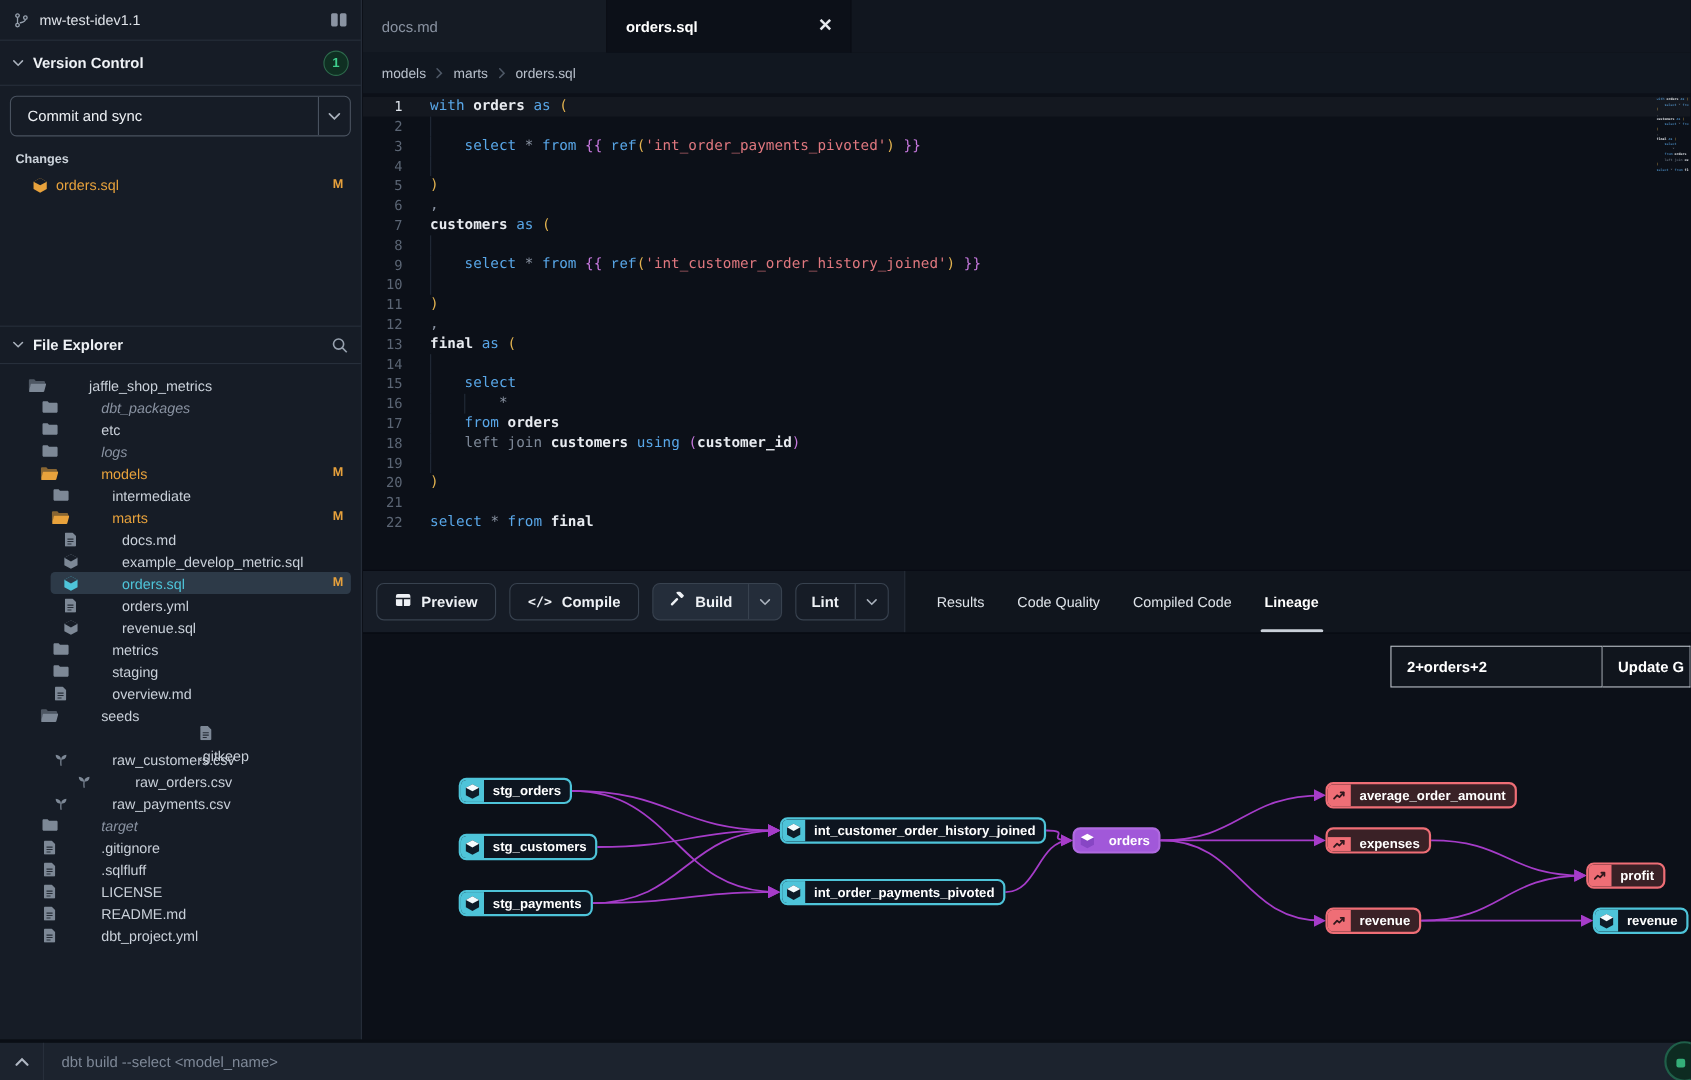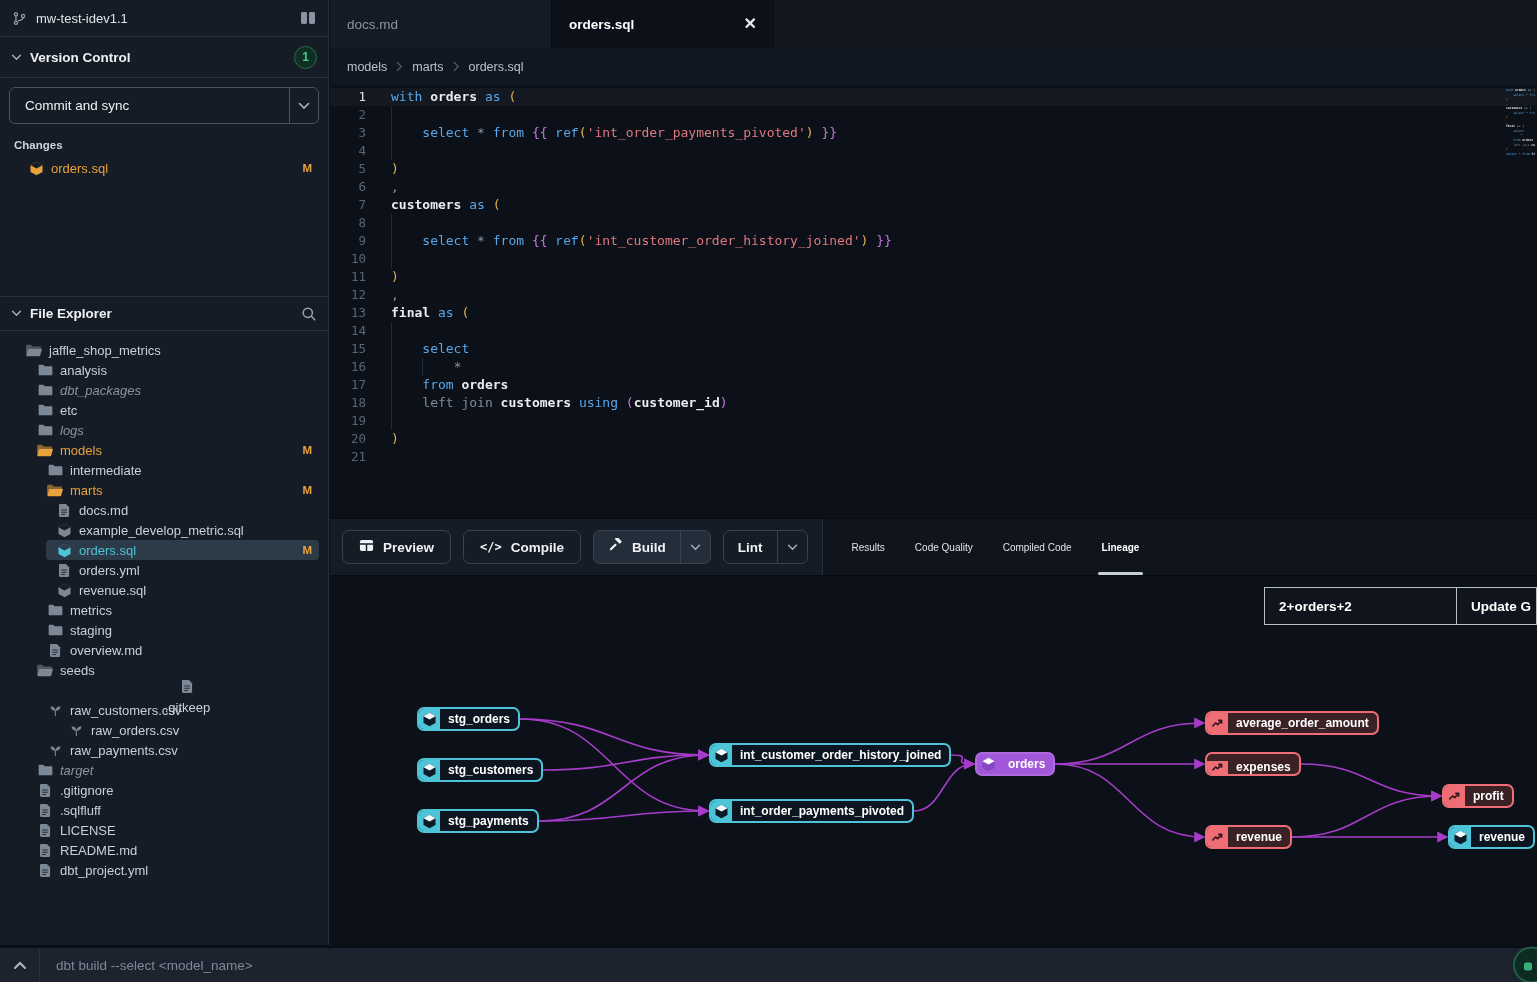--- a/index.html
+++ b/index.html
@@ -36,21 +36,21 @@
                border-top:1px solid #272f3b; border-bottom:1px solid #272f3b;
                color:#eef1f5; font-weight:700; font-size:13.5px; }
   .fe-header .search { margin-left:auto; display:flex; cursor:pointer; }
   .file-tree { padding-top:9px; font-size:13px; overflow:hidden; }
   .tree-row { position:relative; height:20px; display:flex; align-items:center; gap:7px;
               color:#c9d0d9; cursor:pointer; }
   .tree-row > * { position:relative; z-index:1; }
   .tree-row.selected::before { content:''; position:absolute; left:46px; right:9px; top:0; bottom:0;
               background:#2d3a48; border-radius:4px; z-index:0; }
   .ic-w { display:flex; width:16px; justify-content:center; color:#7d8896; flex:none; }
-  .tree-row .lbl { white-space:nowrap; }
+  .tree-row .lbl { white-space:nowrap;margin-left:32px; }
   .tree-row.italic .lbl { font-style:italic; color:#8a93a2; }
   .tree-row.acc-orange .lbl, .tree-row.acc-orange .ic-w { color:#e8a23c; }
   .tree-row.acc-teal .lbl, .tree-row.acc-teal .ic-w { color:#4ec4d9; }
   .badge-m { margin-left:auto; margin-right:16px; color:#e8a23c; font-weight:700; font-size:11.5px; }
 
   
   .main { position:absolute; left:330px; top:0; right:0; height:945px; display:flex; flex-direction:column; }
   .tabbar { height:48px; flex:none; background:#11161f; display:flex; }
   .tab { width:222px; flex:none; display:flex; align-items:center; padding:0 16px 0 17px;
          font-size:13.5px; color:#8a93a2; background:#151b24; border-right:1px solid #0a0e15; cursor:pointer; }
@@ -86,21 +86,21 @@
   .btn-group { height:34px; display:flex; border:1px solid #38424f; border-radius:7px; overflow:hidden; }
   .btn-group .gmain { display:flex; align-items:center; gap:9px; padding:0 14px;
          color:#eef1f5; font-size:13.5px; font-weight:600; cursor:pointer; background:transparent; border:none; font-family:inherit;}
   .btn-group .gcaret { width:30px; display:flex; align-items:center; justify-content:center;
          border-left:1px solid #38424f; color:#aab2bd; cursor:pointer; }
   .btn-group.filled { background:#242d3a; }
   .code-glyph { font-family:"DejaVu Sans Mono", monospace; font-size:12px; font-weight:700; color:#eef1f5; }
   .toolbar-right { flex:1; height:100%; border-left:1px solid #272f3b; background:#10151d;
                    display:flex; align-items:center; gap:30px; padding-left:29px; }
   .rtab { position:relative; height:100%; display:flex; align-items:center; color:#dfe4ea;
-          font-size:10px; cursor:pointer; }
+          font-size:13px; cursor:pointer; }
   .rtab.active { color:#ffffff; font-weight:700; }
   .rtab.active::after { content:''; position:absolute; left:-4px; right:-4px; bottom:0; height:3px;
           background:#c9cfd8; border-radius:2px; }
 
   
   .lineage { height:370px; flex:none; position:relative; background:#0c1018; border-top:1px solid #070b12; overflow:hidden; }
   .edges { position:absolute; left:0; top:0; z-index:0; }
   .lnode { position:absolute; z-index:1; height:24px; display:flex; align-items:stretch;
            border:2px solid #4ec4d9; border-radius:7px; overflow:hidden; background:#0d1520;
            color:#fff; font-size:12px; font-weight:700; cursor:pointer; }
@@ -206,28 +206,20 @@
 
     <div class="file-tree" id="file-tree">
         <div class="tree-row" style="padding-left: 26px;">
           <span class="ic-w">
             <svg viewBox="0 0 17 14" width="16" height="13" fill="currentColor">
               <path opacity=".55" d="M1.3.9h4.1l1.5 1.7h7.8c.7 0 1.3.6 1.3 1.3v1.2H2.8L.9 11.5 0 11V2.2C0 1.5.6.9 1.3.9z"></path>
               <path d="M2.9 5.1h13.4a.7.7 0 0 1 .67.9l-1.8 6.5c-.12.42-.5.7-.94.7H.9a.6.6 0 0 1-.58-.77L2 5.8c.12-.41.5-.7.93-.7z"></path>
             </svg>
           </span>
     <span class="lbl">jaffle_shop_metrics</span>
-        </div>
-        <div class="tree-row" style="padding-left: 37px;">
-          <span class="ic-w">
-            <svg viewBox="0 0 16 14" width="15" height="12" fill="currentColor">
-              <path d="M1.3.9h4.1l1.5 1.7h7.8c.7 0 1.3.6 1.3 1.3v8c0 .7-.6 1.3-1.3 1.3H1.3C.6 13.2 0 12.6 0 11.9V2.2C0 1.5.6.9 1.3.9z"></path>
-            </svg>
-          </span>
-    <span class="lbl">analysis</span>
         </div>
         <div class="tree-row italic" style="padding-left: 37px;">
           <span class="ic-w">
             <svg viewBox="0 0 16 14" width="15" height="12" fill="currentColor">
               <path d="M1.3.9h4.1l1.5 1.7h7.8c.7 0 1.3.6 1.3 1.3v8c0 .7-.6 1.3-1.3 1.3H1.3C.6 13.2 0 12.6 0 11.9V2.2C0 1.5.6.9 1.3.9z"></path>
             </svg>
           </span>
     <span class="lbl">dbt_packages</span>
         </div>
         <div class="tree-row" style="padding-left: 37px;">
@@ -513,20 +505,21 @@
         <div class="cl"><span class="gut">12</span><span class="lc"><span class="tk-op">,</span></span></div>
         <div class="cl"><span class="gut">13</span><span class="lc"><span class="tk-idb">final</span><span class="tk-t"> </span><span class="tk-kw">as</span><span class="tk-t"> </span><span class="tk-b1">(</span></span></div>
         <div class="cl"><span class="gut">14</span><span class="lc"><i class="g" style="left: 0ch;"></i></span></div>
         <div class="cl"><span class="gut">15</span><span class="lc"><i class="g" style="left: 0ch;"></i><span class="tk-t">    </span><span class="tk-kw">select</span></span></div>
         <div class="cl"><span class="gut">16</span><span class="lc"><i class="g" style="left: 0ch;"></i><i class="g" style="left: 4ch;"></i><span class="tk-t">        </span><span class="tk-op">*</span></span></div>
         <div class="cl"><span class="gut">17</span><span class="lc"><i class="g" style="left: 0ch;"></i><span class="tk-t">    </span><span class="tk-kw">from</span><span class="tk-t"> </span><span class="tk-idb">orders</span></span></div>
         <div class="cl"><span class="gut">18</span><span class="lc"><i class="g" style="left: 0ch;"></i><span class="tk-t">    </span><span class="tk-dim">left join</span><span class="tk-t"> </span><span class="tk-idb">customers</span><span class="tk-t"> </span><span class="tk-kw">using</span><span class="tk-t"> </span><span class="tk-b2">(</span><span class="tk-idb">customer_id</span><span class="tk-b2">)</span></span></div>
         <div class="cl"><span class="gut">19</span><span class="lc"><i class="g" style="left: 0ch;"></i></span></div>
         <div class="cl"><span class="gut">20</span><span class="lc"><span class="tk-b1">)</span></span></div>
         <div class="cl"><span class="gut">21</span><span class="lc"></span></div>
+        <div class="cl"><span class="gut">22</span><span class="lc"><span class="tk-kw">select</span><span class="tk-t"> </span><span class="tk-op">*</span><span class="tk-t"> </span><span class="tk-kw">from</span><span class="tk-t"> </span><span class="tk-idb">final</span></span></div>
       </div>
 
     <div class="toolbar">
       <div class="toolbar-left">
         <button class="btn">
           <span>
             <svg viewBox="0 0 16 16" width="15" height="15">
                 <rect x="1" y="2.2" width="14" height="11.6" rx="1.8" fill="#eef1f5"></rect>
                 <path d="M1 6.4h14M8 6.4v7.4" stroke="#161c26" stroke-width="1.5"></path>
               </svg>

